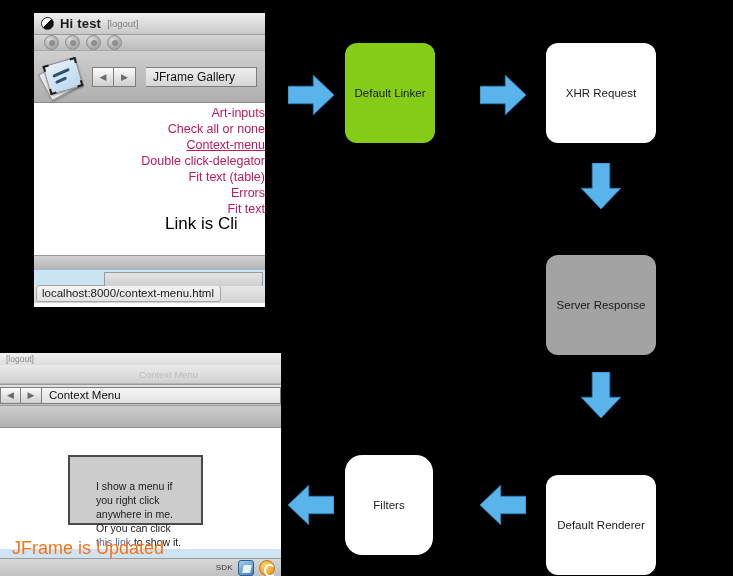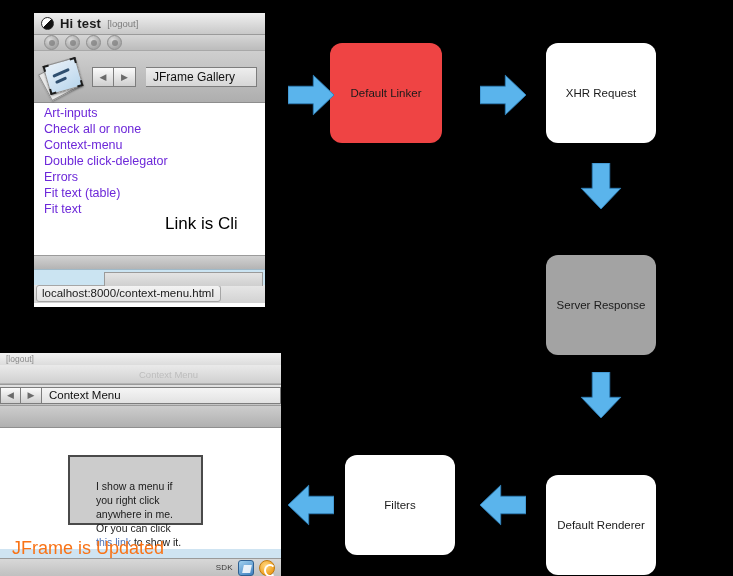--- a/index.html
+++ b/index.html
@@ -151,26 +151,27 @@
     background: #ffffff;
     position: relative;
     overflow: hidden;
   }
   .linklist {
     padding: 2px 0 0 10px;
   }
   .linklist a {
     display: block;
     font-size: 12.5px;
-    color: #6d28d9;
+    color: #be185d;
     line-height: 16px;
     text-decoration: none;
     white-space: nowrap;
-  }
-  .linklist a.underlined { }
+    text-align: right;
+  }
+  .linklist a.underlined { text-decoration: underline; }
 
   .overlay-text {
     position: absolute;
     font-size: 17px;
     color: #000000;
     white-space: nowrap;
     font-family: "Liberation Sans", sans-serif;
   }
 
   .gray-strip {
@@ -313,25 +314,25 @@
   .arrow {
     position: absolute;
   }
 </style>
 </head>
 <body>
 
 <div id="stage">
 
   <div id="flow-layer">
-      <div class="flow-box" style="left: 330px; top: 43px; width: 112px; height: 100px; background: #ef4444;">Default Linker</div>
+      <div class="flow-box" style="left: 345px; top: 43px; width: 90px; height: 100px; background: #84cc16;">Default Linker</div>
       <div class="flow-box" style="left: 546px; top: 43px; width: 110px; height: 100px; background: rgb(255, 255, 255);">XHR Request</div>
       <div class="flow-box" style="left: 546px; top: 255px; width: 110px; height: 100px; background: #a3a3a3;">Server Response</div>
       <div class="flow-box" style="left: 546px; top: 475px; width: 110px; height: 100px; background: rgb(255, 255, 255);">Default Renderer</div>
-      <div class="flow-box" style="left: 345px; top: 455px; width: 110px; height: 100px; background: rgb(255, 255, 255);">Filters</div>
+      <div class="flow-box" style="left: 345px; top: 455px; width: 88px; height: 100px; background: rgb(255, 255, 255); border-radius: 17px;">Filters</div>
       <div class="arrow" style="left: 288px; top: 74px; width: 46px; height: 42px;">
         <svg viewBox="0 0 100 90" width="46" height="42" style="position: absolute; left: 50%; top: 50%; transform: translate(-50%, -50%) rotate(0deg);">
           <path d="M0,26 L55,26 L55,2 L100,45 L55,88 L55,64 L0,64 Z" fill="#5AB4EC" stroke="#2f7fb8" stroke-width="2" stroke-linejoin="round"></path>
         </svg>
       </div>
       <div class="arrow" style="left: 480px; top: 74px; width: 46px; height: 42px;">
         <svg viewBox="0 0 100 90" width="46" height="42" style="position: absolute; left: 50%; top: 50%; transform: translate(-50%, -50%) rotate(0deg);">
           <path d="M0,26 L55,26 L55,2 L100,45 L55,88 L55,64 L0,64 Z" fill="#5AB4EC" stroke="#2f7fb8" stroke-width="2" stroke-linejoin="round"></path>
         </svg>
       </div>
@@ -388,22 +389,22 @@
       </span>
       <span class="addressfield">JFrame Gallery</span>
     </div>
 
     <div class="page-content" style="height:152px;">
       <div class="linklist" id="link-list">
           <a href="#">Art-inputs</a>
           <a href="#">Check all or none</a>
           <a href="#" class="underlined">Context-menu</a>
           <a href="#">Double click-delegator</a>
+          <a href="#">Fit text (table)</a>
           <a href="#">Errors</a>
-          <a href="#">Fit text (table)</a>
           <a href="#">Fit text</a>
         </div>
 
     </div>
 
     <div class="gray-strip"></div>
     <div class="tabbar">
       <span class="tab"></span>
     </div>
     <div class="statusbar">

